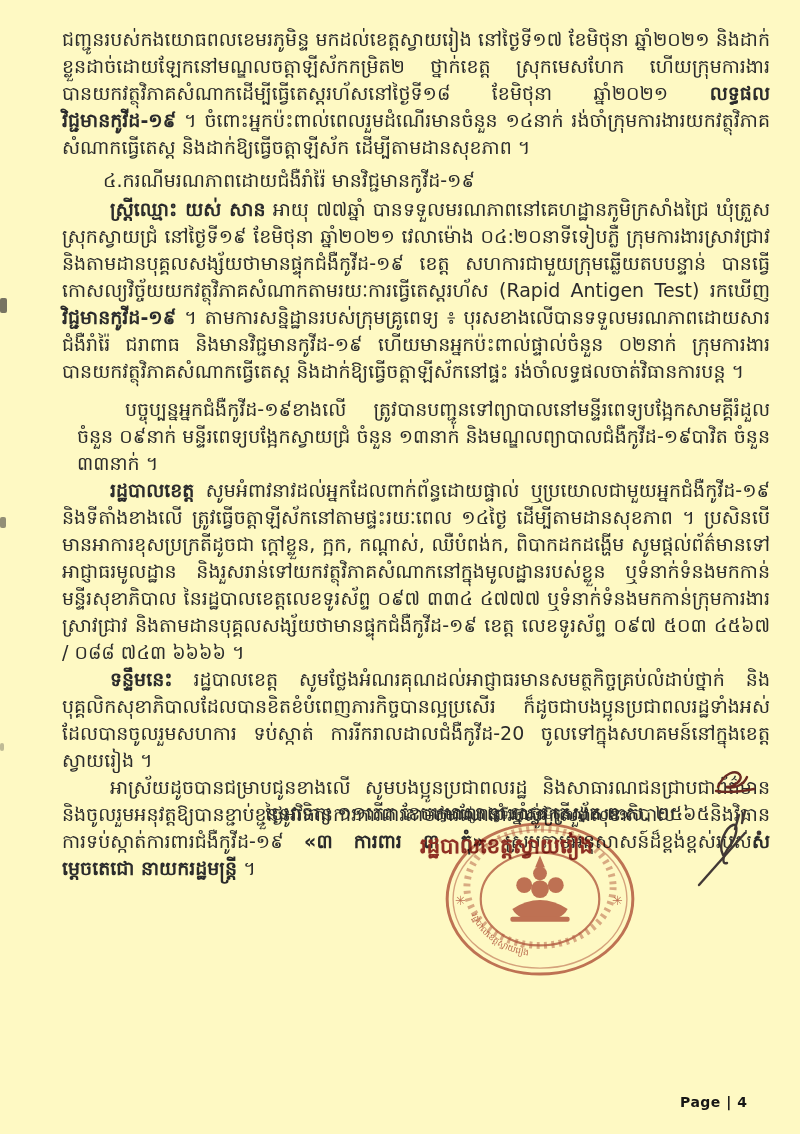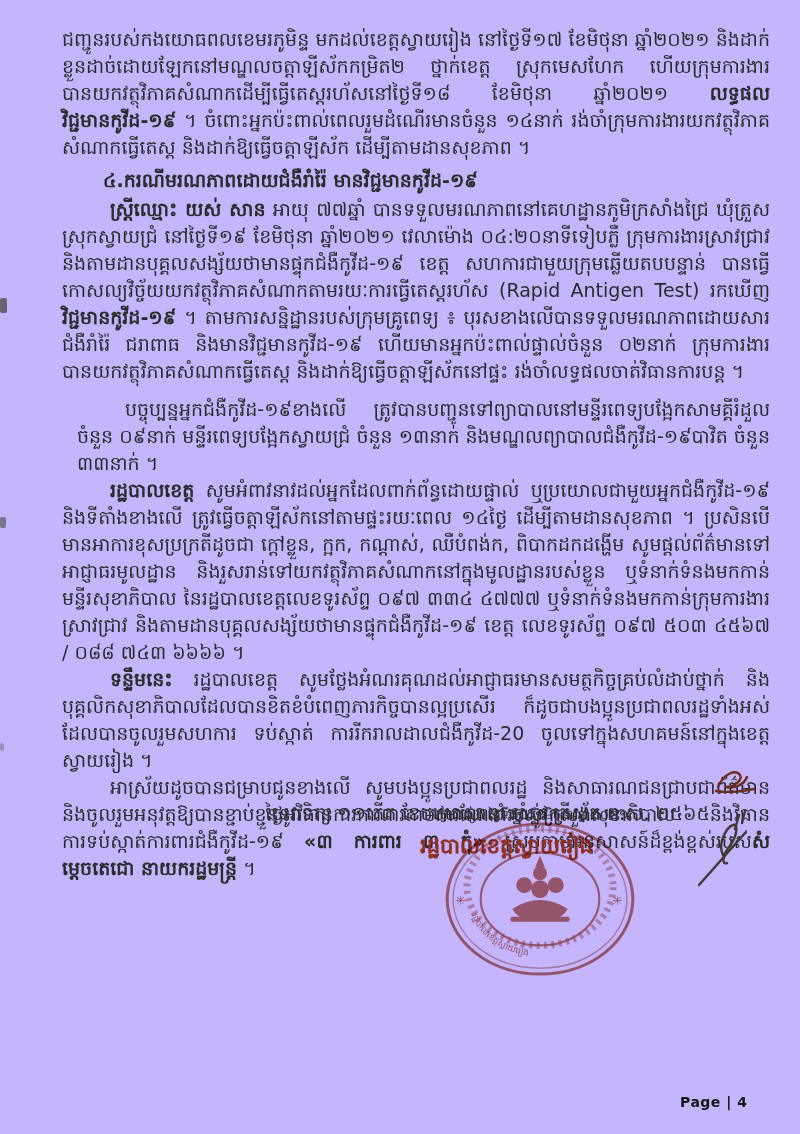--- a/index.html
+++ b/index.html
@@ -1,35 +1,35 @@
 <!DOCTYPE html>
 <html><head>
 <meta charset="utf-8">
 <style>
   html,body{margin:0;padding:0;background:#e9e7e2;}
   .page{
     position:relative;
     width:800px;height:1134px;
     margin:0 auto;
-    background:#c4b5fd;
+    background:#fef9c3;
     overflow:hidden;
     font-family:"DejaVu Sans",sans-serif;
     color:#2b2b2b;
   }
   .textcol{
     position:absolute;left:62px;top:26px;width:708px;
     font-size:19px;line-height:27px;
     text-align:justify;
   }
   .para{margin:0;}
   .para.indent{text-indent:48px;}
   .para.spaced{margin-top:11px;margin-left:15px;}
   .heading{
     margin:6px 0 2px 41px;
-    font-weight:bold;
+    font-weight:normal;
     text-align:left;
   }
   b{font-weight:bold;}
   .closing-line1{
     position:absolute;left:0;top:800px;width:710px;
     text-align:right;font-size:19px;line-height:27px;
   }
   .closing-line2{
     position:absolute;left:435px;top:801px;
     font-size:13px;line-height:27px;white-space:nowrap;text-align:center;

